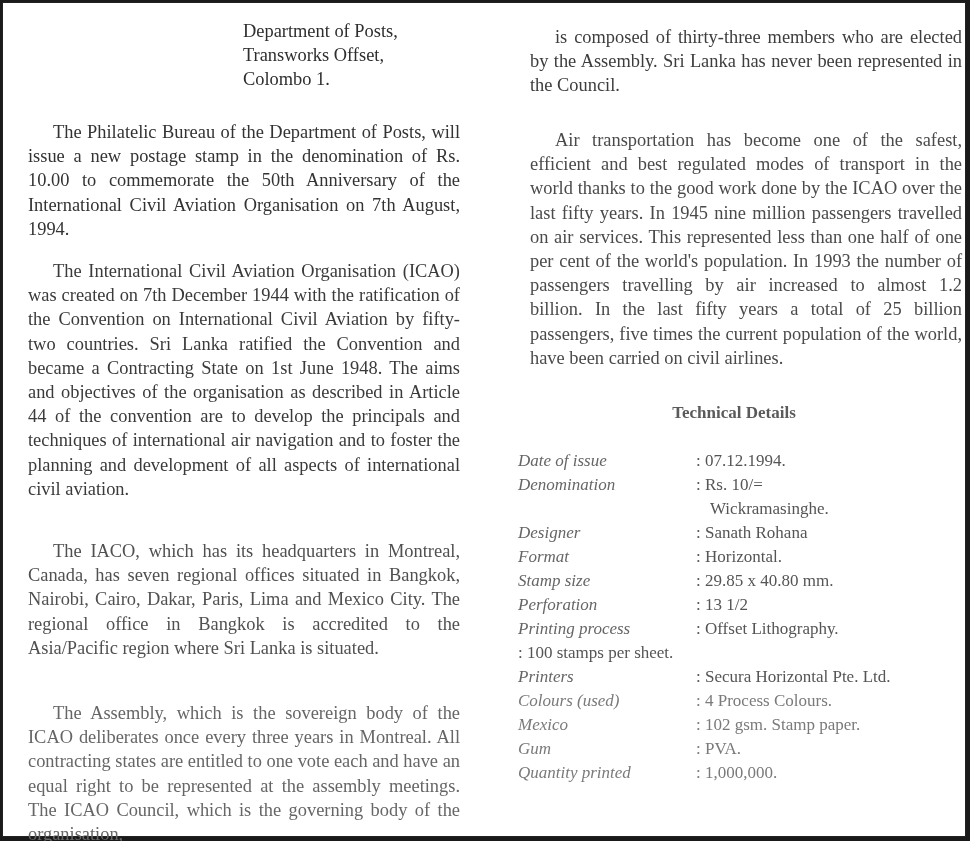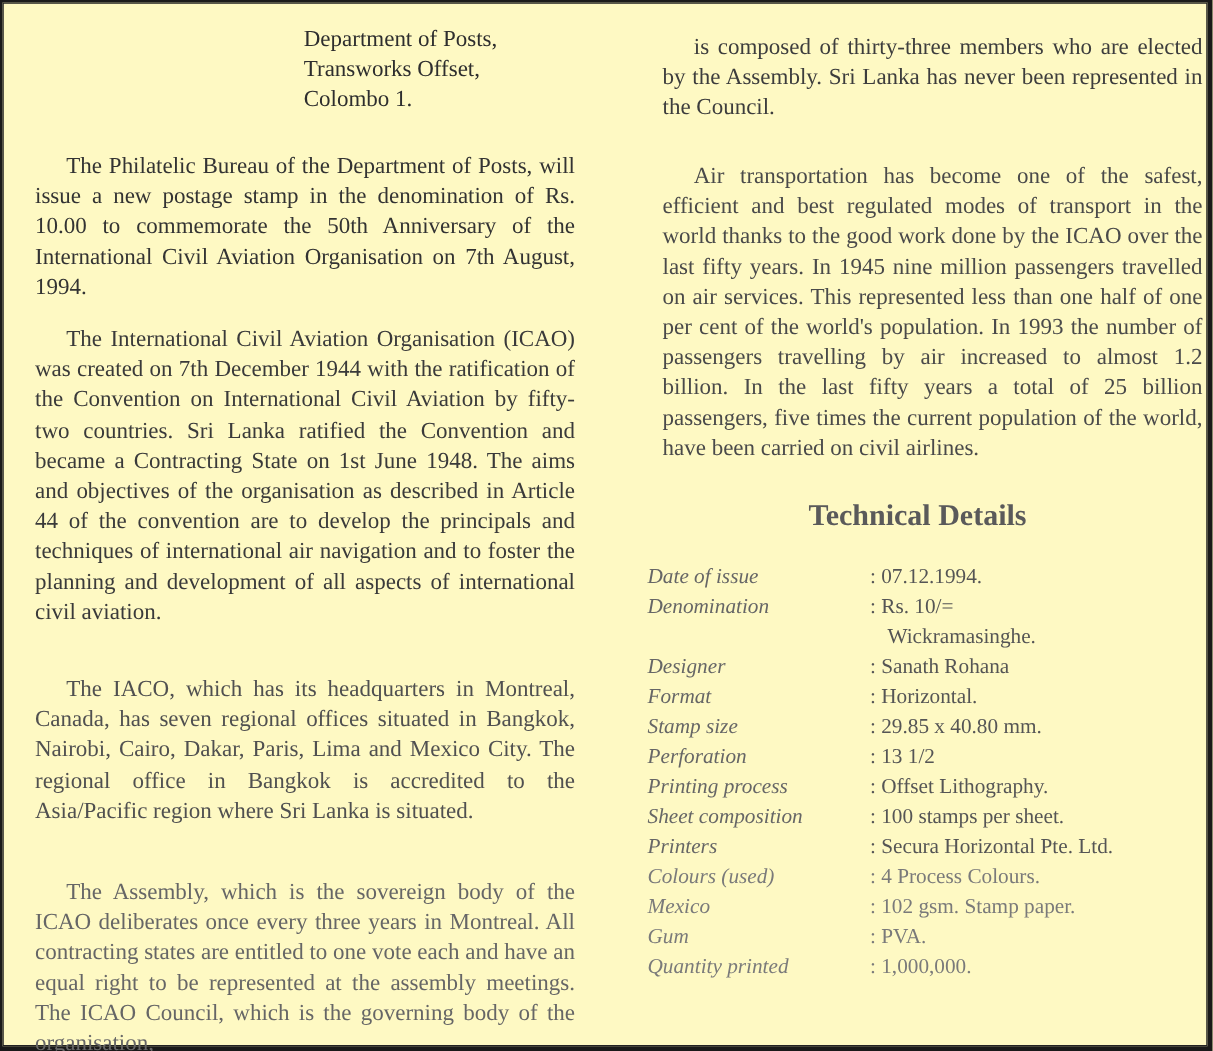--- a/index.html
+++ b/index.html
@@ -3,21 +3,21 @@
 <meta charset="utf-8">
 <style>
   html, body { margin: 0; padding: 0; }
   body {
     width: 970px; height: 841px; overflow: hidden;
     background: #1a1a1a;
     font-family: "Liberation Serif", "DejaVu Serif", serif;
   }
   .page {
     position: absolute; left: 2px; top: 2px; width: 964px; height: 835px;
-    background: #fef9c3;
+    background: #ffffff;
     border: 1px solid #222;
     box-sizing: border-box;
     color: #3a3a3a;
   }
   .col {
     position: absolute; top: 0;
     font-size: 18.4px; line-height: 24.2px;
   }
   .col-left { left: 13px; width: 432px; }
   .col-right { left: 515px; width: 432px; }
@@ -31,21 +31,21 @@
     position: absolute; left: 0; width: 432px;
   }
   .p1 { top: 105px; color: #333; }
   .p2 { top: 244px; color: #3a3a3a; }
   .p3 { top: 524px; color: #505050; }
   .p4 { top: 686px; color: #666; }
   .r1 { top: 10px; text-indent: 0; color: #3d3d3d; }
   .r2 { top: 113px; color: #4a4a4a; }
   .tech-title {
     position: absolute; top: 398px; left: 0; width: 432px;
-    text-align: center; font-weight: bold; font-size: 24px;
+    text-align: center; font-weight: bold; font-size: 17px;
     color: #5a5a5a;
   }
   .tech-table {
     position: absolute; top: 446px; left: 0; width: 450px;
     font-size: 17px; line-height: 24px;
   }
   .tech-row { display: flex; }
   .tech-label { width: 178px; font-style: italic; color: #666; white-space: nowrap; }
   .tech-value { color: #555; white-space: nowrap; }
   .tech-cont { padding-left: 14px; }
@@ -102,21 +102,20 @@
       </div>
       <div class="tech-row">
         <span class="tech-label">Perforation</span>
         <span class="tech-value">: 13 1/2</span>
       </div>
       <div class="tech-row">
         <span class="tech-label">Printing process</span>
         <span class="tech-value">: Offset Lithography.</span>
       </div>
       <div class="tech-row">
-        <span class="tech-label">Sheet composition</span>
         <span class="tech-value">: 100 stamps per sheet.</span>
       </div>
       <div class="tech-row">
         <span class="tech-label">Printers</span>
         <span class="tech-value">: Secura Horizontal Pte. Ltd.</span>
       </div>
       <div class="tech-row">
         <span class="tech-label faint">Colours (used)</span>
         <span class="tech-value faint">: 4 Process Colours.</span>
       </div>

